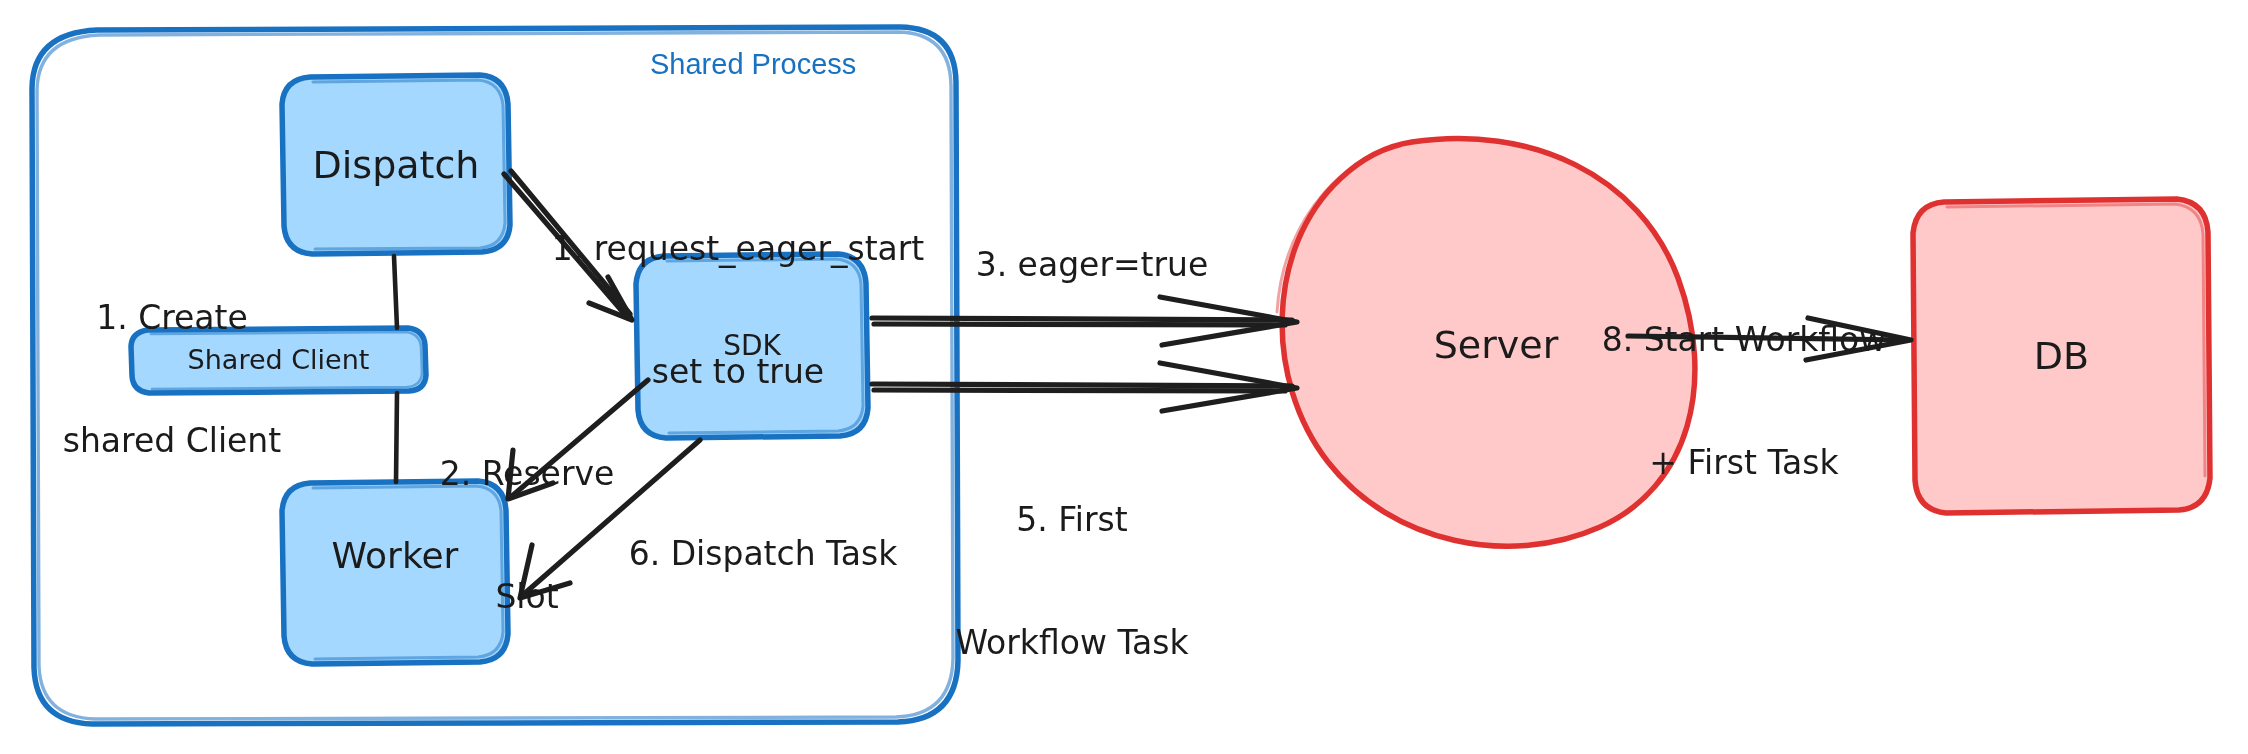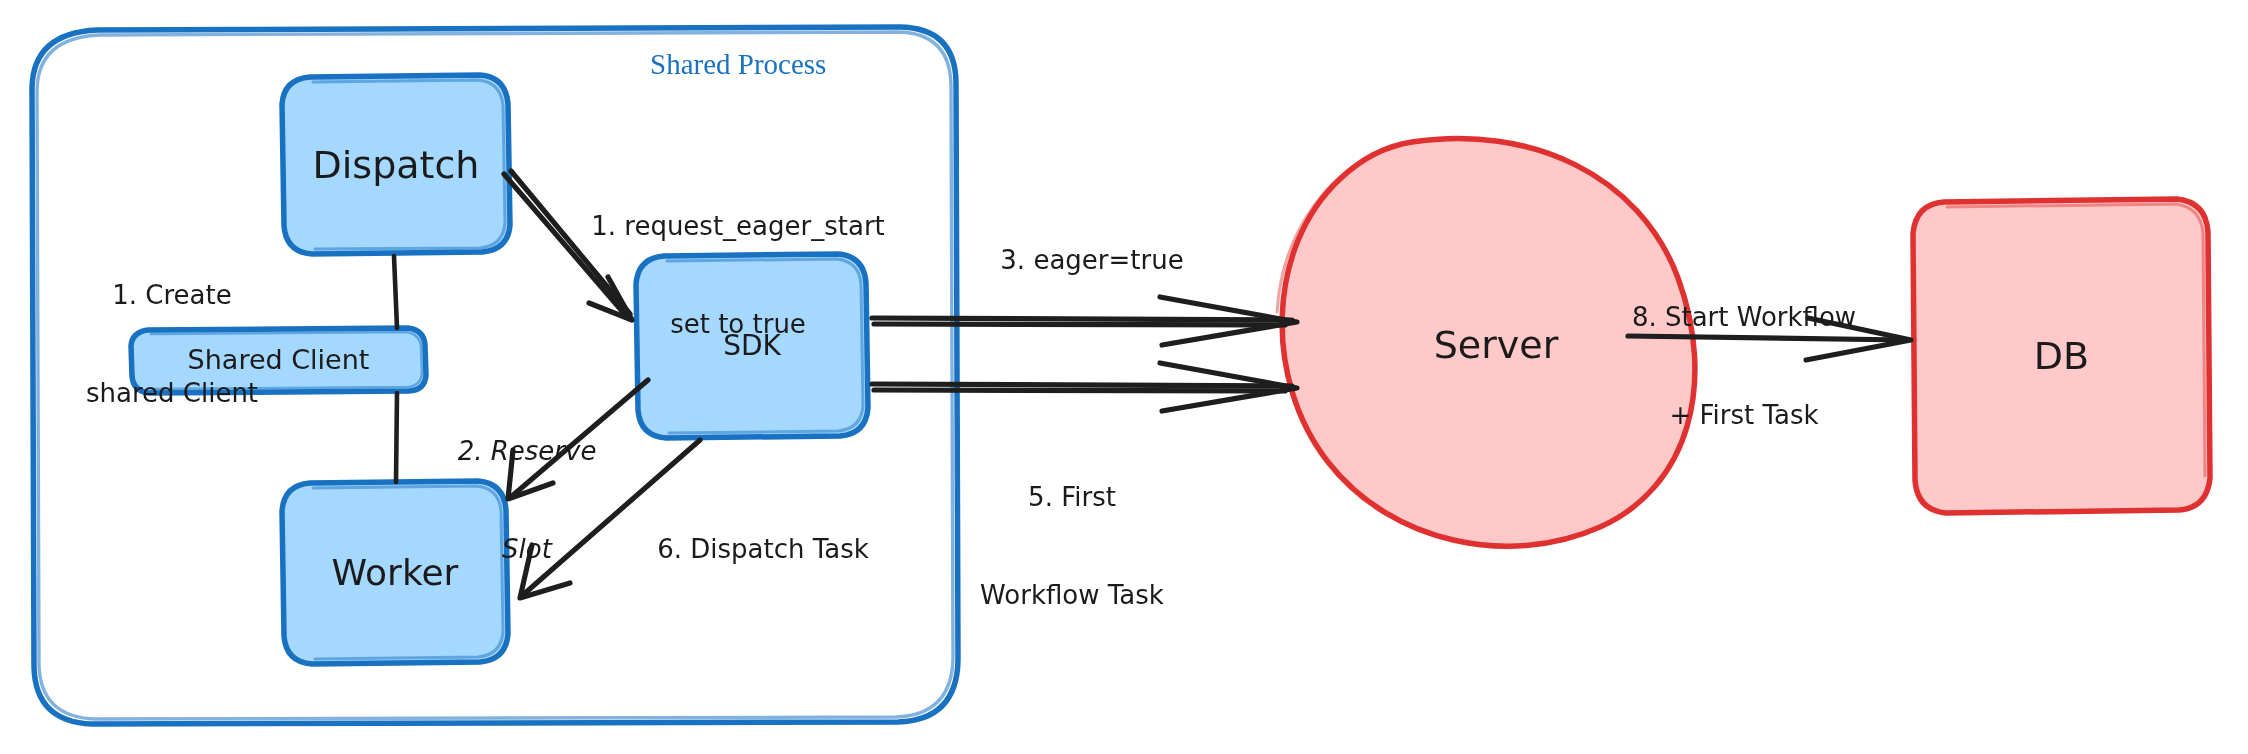--- a/index.html
+++ b/index.html
@@ -41,32 +41,32 @@
     position: absolute;
     text-align: center;
     color: #1b1b1b;
     font-family: "DejaVu Sans", sans-serif;
     white-space: pre;
     line-height: 1.25;
   }
   .container-title {
     position: absolute;
     color: #1971c2;
-    font-family: Liberation Serif, serif;
+    font-family: Liberation Sans, sans-serif;
     white-space: pre;
     text-align: right;
   }
   .t-starter  { font-size: 38px; }
   .t-sdk      { font-size: 28px; }
   .t-worker   { font-size: 36px; }
   .t-shared   { font-size: 27px; }
   .t-server   { font-size: 38px; }
   .t-db       { font-size: 38px; }
   .t-proc     { font-size: 29px; }
-  .t-edge     { font-size: 26px; }
+  .t-edge     { font-size: 33px; }
 </style>
 </head>
 <body>
 
 <div id="canvas">
 
   <svg class="layer" viewBox="0 0 2248 754" xmlns="http://www.w3.org/2000/svg">
     <defs>
       <style>
         .sk-blue  { fill:#a5d8ff; stroke:#1971c2; stroke-width:5.5; stroke-linejoin:round; stroke-linecap:round; }
@@ -159,39 +159,39 @@
     </g>
 
   </svg>
 
   <div class="container-title t-proc" style="left:650px; top:48px;">Shared Process</div>
 
   <div class="node-label t-starter" style="left:282px; top:77px; width:228px; height:177px;">Dispatch</div>
 
   <div class="node-label t-shared" style="left:131px; top:328px; width:295px; height:65px;">Shared Client</div>
 
-  <div class="node-label t-worker" style="left:282px; top:481px; width:226px; height:183px;">Worker</div>
+  <div class="node-label t-worker" style="left:282px; top:464px; width:226px; height:183px;">Worker</div>
 
   <div class="node-label t-sdk" style="left:636px; top:254px; width:232px; height:184px;">SDK</div>
 
   <div class="node-label t-db" style="left:1913px; top:199px; width:297px; height:314px;">DB</div>
 
   <div class="node-label t-server" style="left:1274px; top:124px; width:444px; height:443px;">Server</div>
 
   <div class="edge-label t-edge" style="left:42px; top:214px; width:260px;">
     <div>1. Create</div>
     <div>shared Client</div>
   </div>
 
   <div class="edge-label t-edge" style="left:536px; top:145px; width:404px;">
     <div>1. request_eager_start</div>
     <div>set to true</div>
   </div>
 
-  <div class="edge-label t-edge" style="left:432px; top:370px; width:190px;font-style:italic;">
+  <div class="edge-label t-edge" style="left:432px; top:370px; width:190px;">
     <div>2. Reserve</div>
     <div>Slot</div>
   </div>
 
   <div class="edge-label t-edge" style="left:962px; top:244px; width:260px;">3. eager=true</div>
 
   <div class="edge-label t-edge" style="left:1594px; top:236px; width:300px;">
     <div>8. Start Workflow</div>
     <div>+ First Task</div>
   </div>

